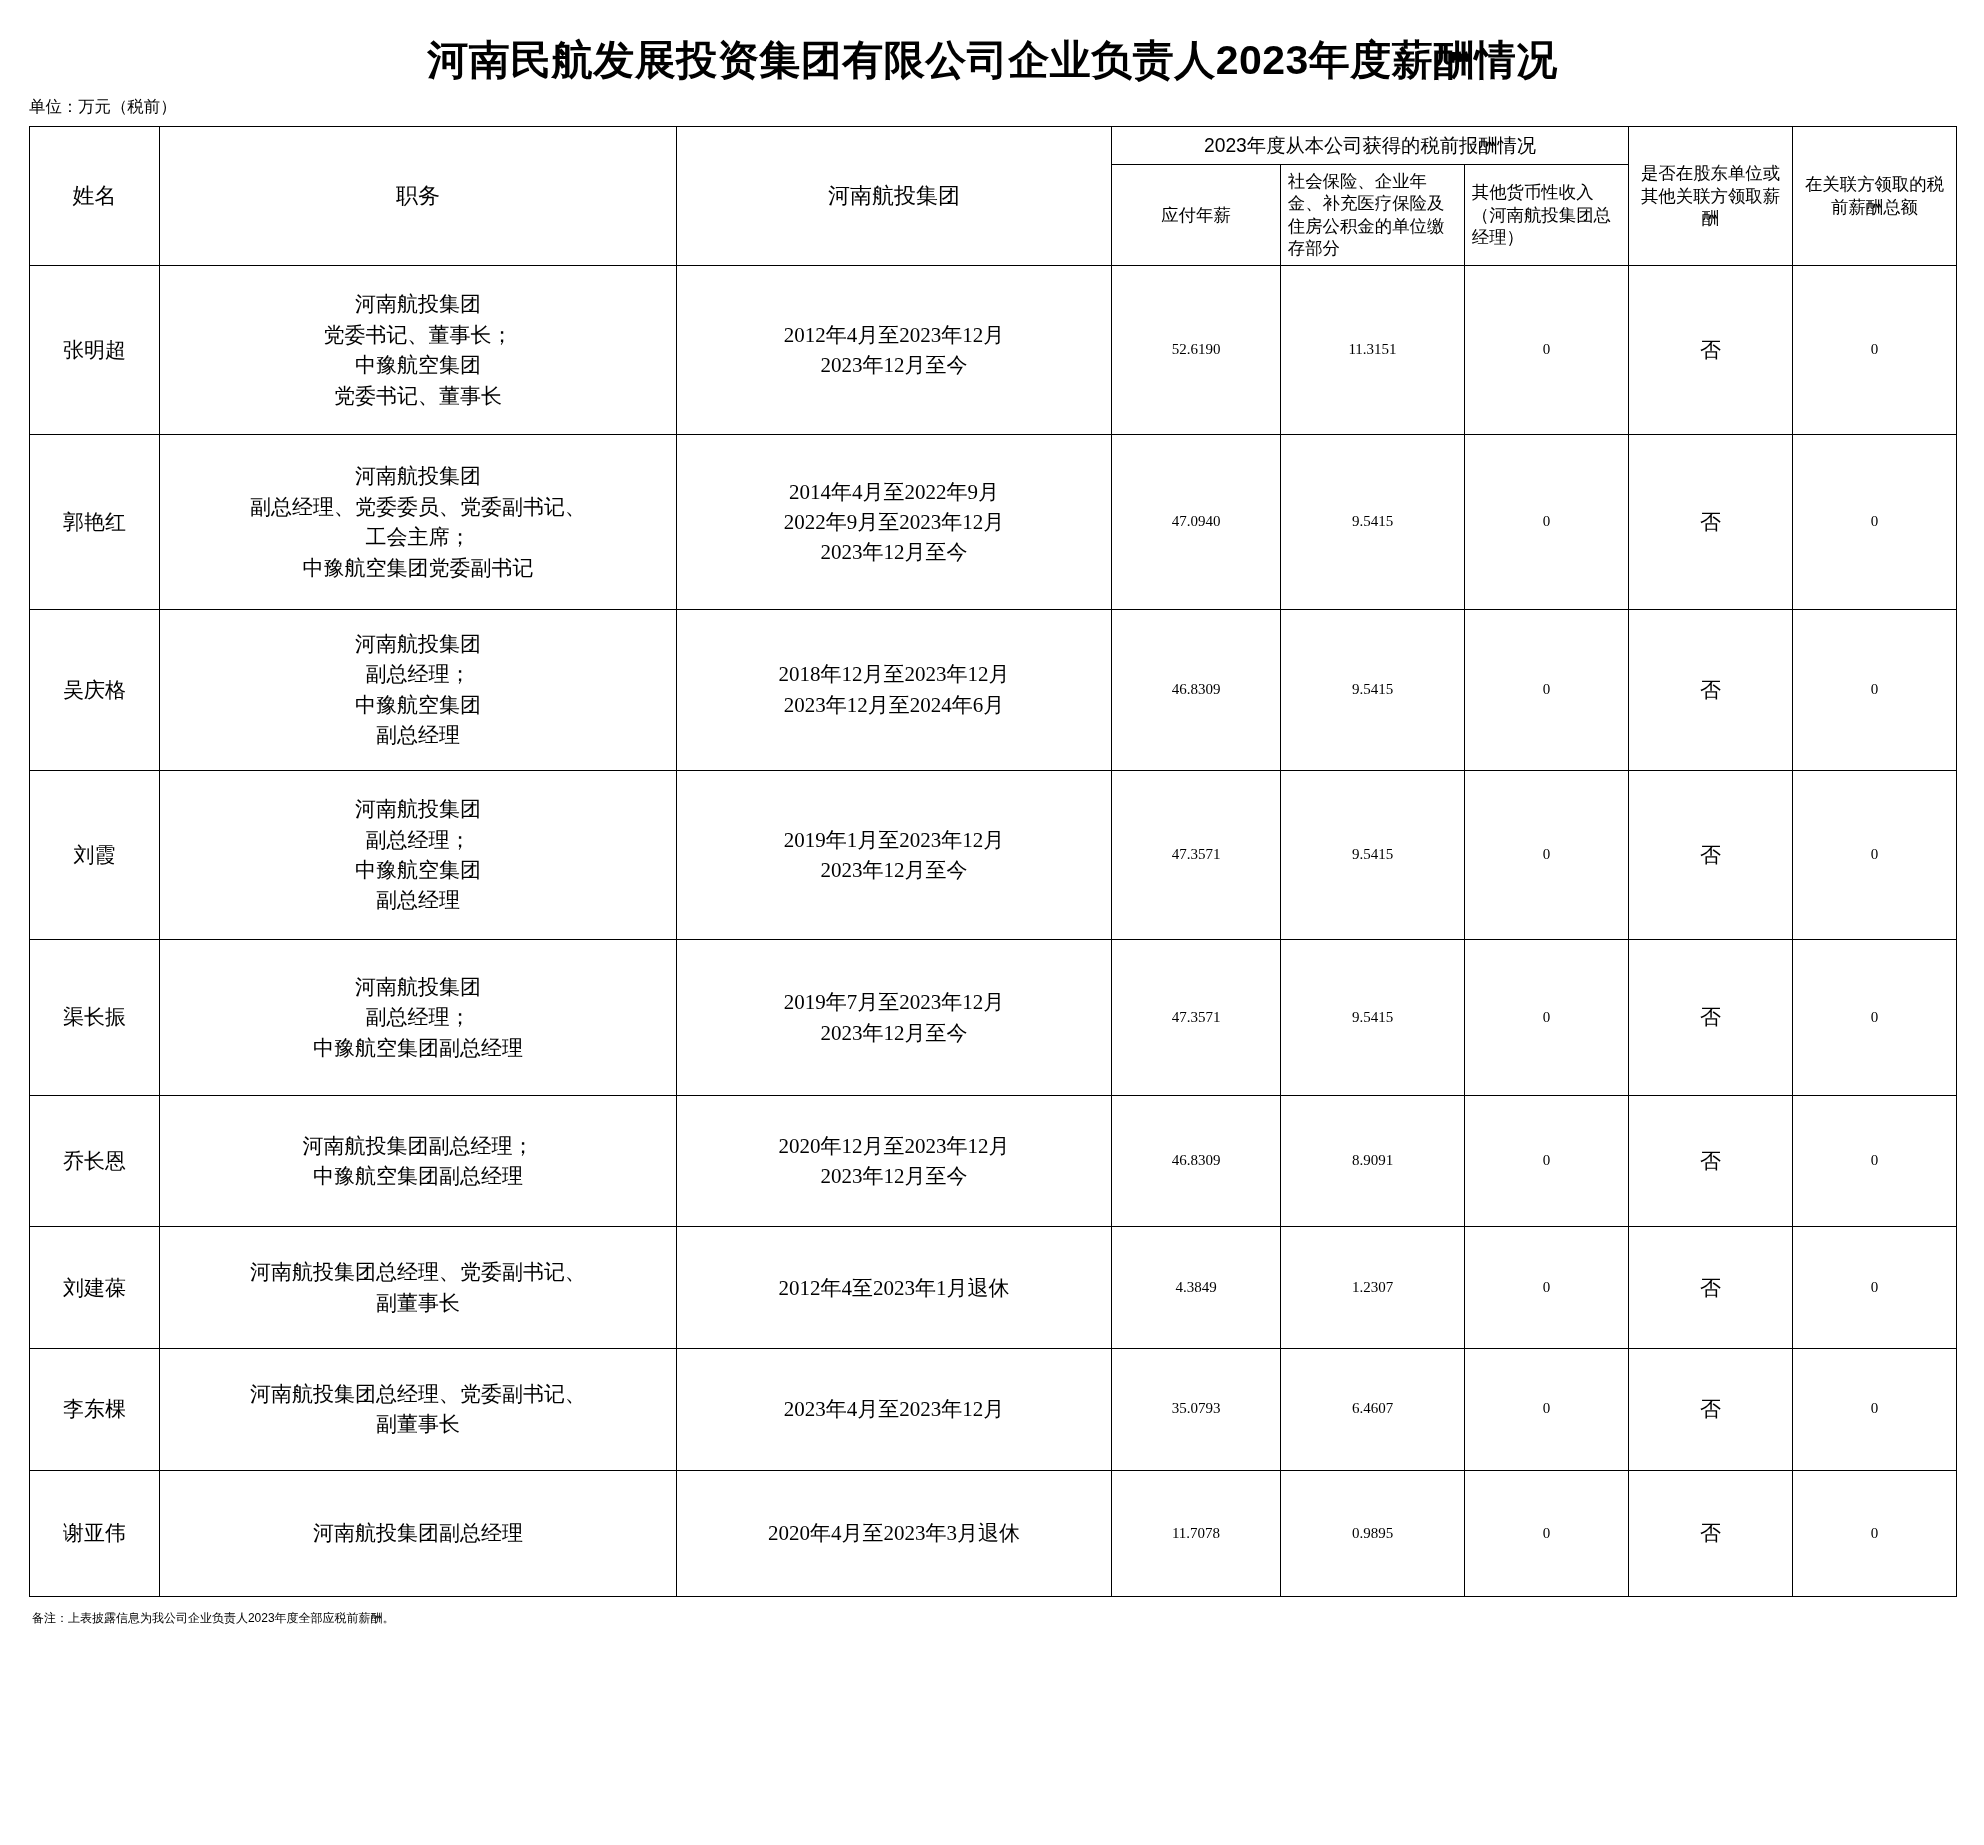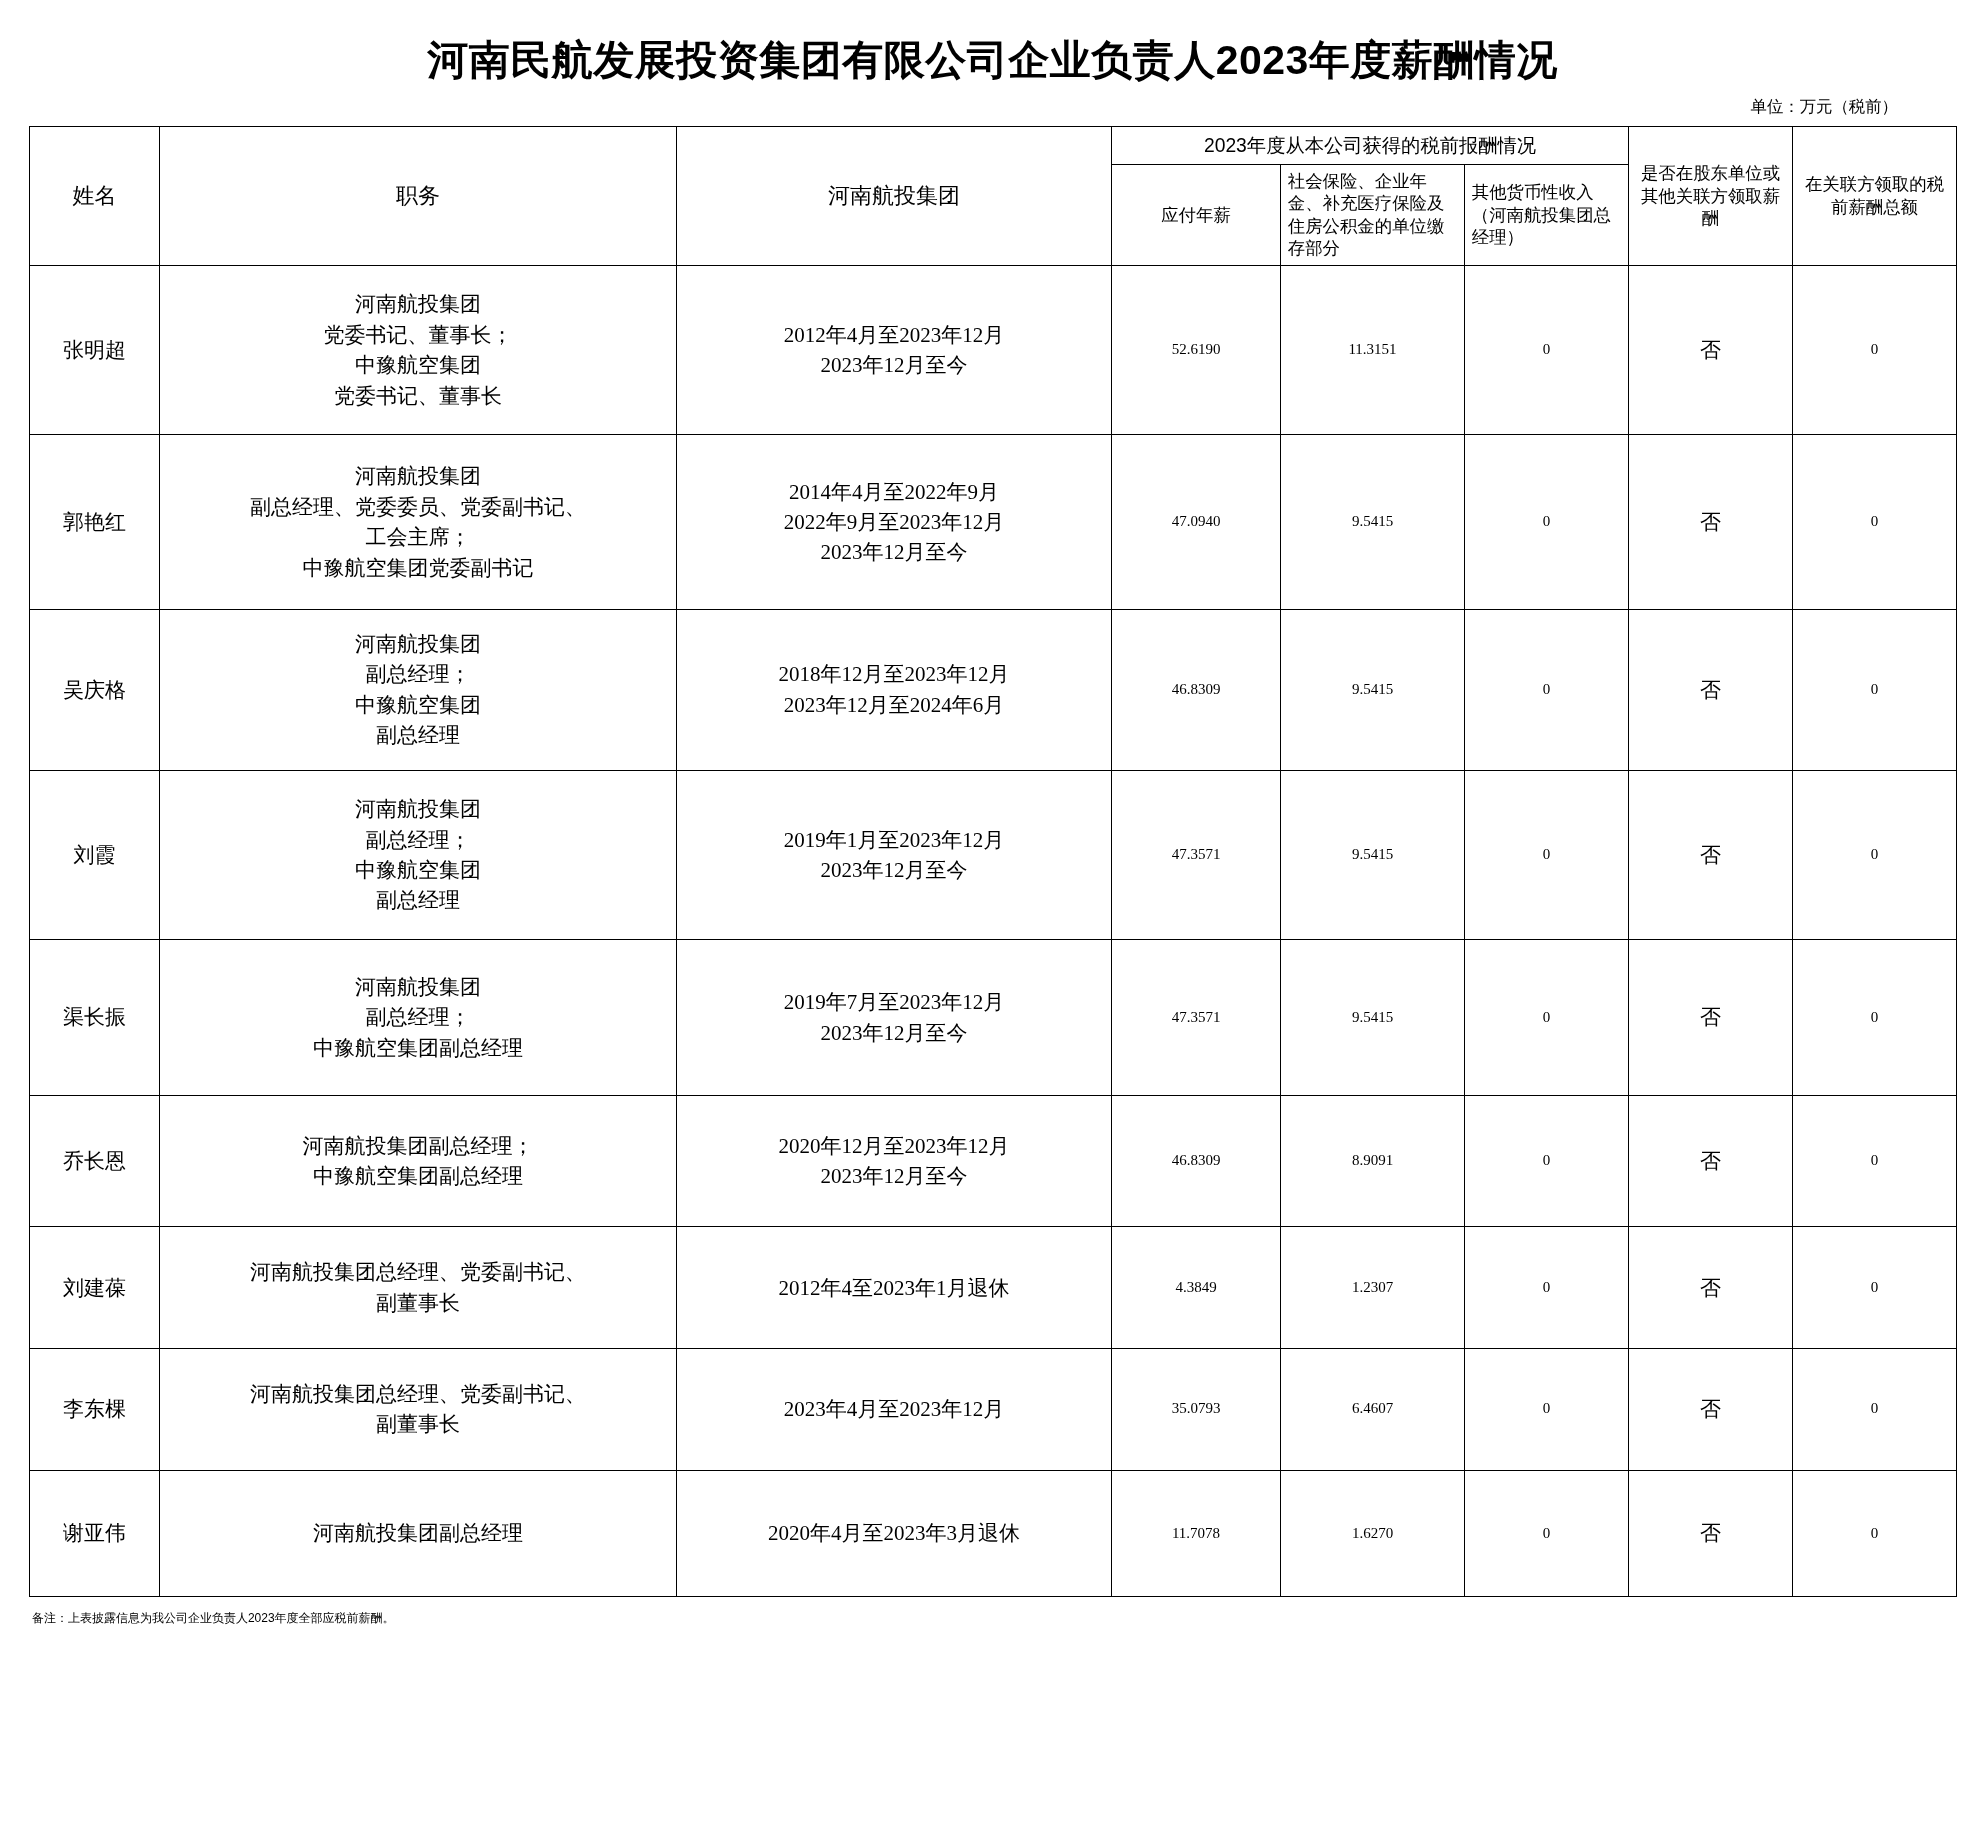--- a/index.html
+++ b/index.html
@@ -20,21 +20,21 @@
   }
   .doc-title {
     text-align: center;
     font-size: 41px;
     font-weight: bold;
     letter-spacing: 0.5px;
     margin: 13.5px 0 8.7px 0;
     font-family: "Liberation Sans", "DejaVu Sans", sans-serif;
   }
   .unit-line {
-    text-align: right;
+    text-align: left;
     font-size: 16.4px;
     padding-right: 58px;
     margin-bottom: 7.7px;
     font-family: "Liberation Sans", "DejaVu Sans", sans-serif;
   }
   table.pay-table {
     border-collapse: collapse;
     table-layout: fixed;
     width: 1927px;
     margin: 0 auto;
@@ -236,21 +236,21 @@
         <td class="cell num">6.4607</td>
         <td class="cell num">0</td>
         <td class="cell">否</td>
         <td class="cell num">0</td>
       </tr>
       <tr class="data-row r9">
         <td class="cell">谢亚伟</td>
         <td class="cell multiline">河南航投集团副总经理</td>
         <td class="cell multiline">2020年4月至2023年3月退休</td>
         <td class="cell num">11.7078</td>
-        <td class="cell num">1.6270</td>
+        <td class="cell num">0.9895</td>
         <td class="cell num">0</td>
         <td class="cell">否</td>
         <td class="cell num">0</td>
       </tr>
     </tbody>
   </table>
 
   <div class="note">备注：上表披露信息为我公司企业负责人2023年度全部应税前薪酬。</div>
 
 </div>

